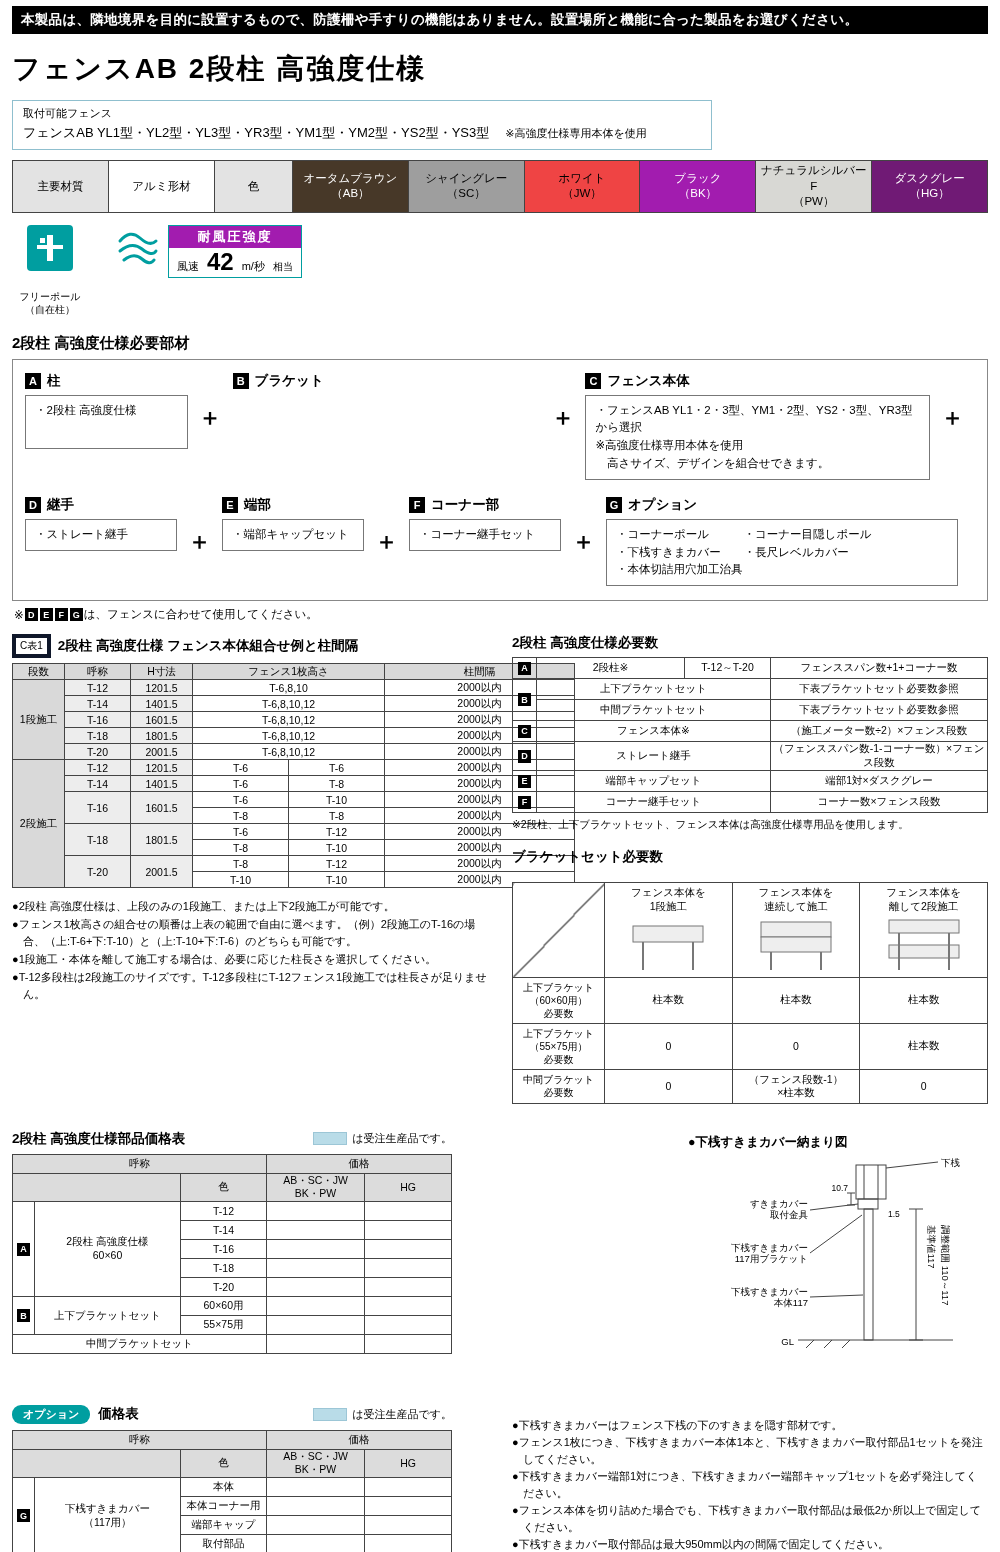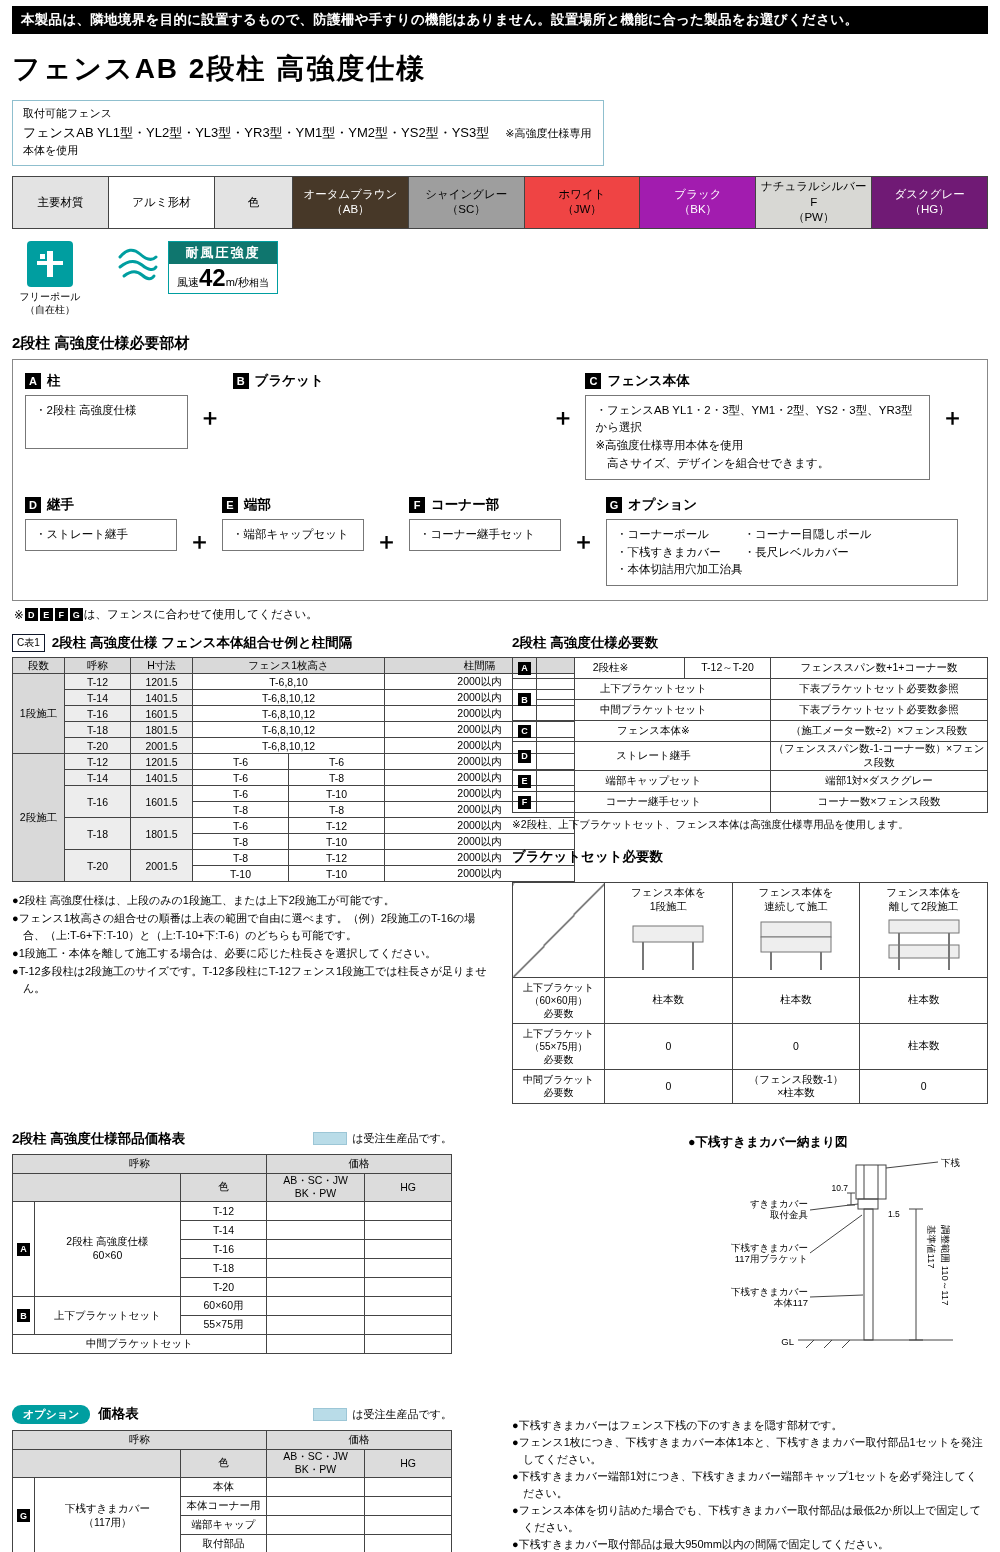--- a/index.html
+++ b/index.html
@@ -3,43 +3,43 @@
 <meta charset="utf-8">
 <style>
   *{box-sizing:border-box;margin:0;padding:0}
   html,body{background:#fff}
   body{width:1000px;font-family:"Liberation Sans","DejaVu Sans",sans-serif;color:#000}
   .page{width:1000px;min-height:1552px;padding:6px 12px 16px}
 
   .notice{background:#000;color:#fff;font-weight:bold;font-size:13.5px;padding:5px 9px;letter-spacing:.3px}
   .title{font-size:28px;font-weight:bold;margin:16px 0 12px;letter-spacing:2px}
 
-  .compat{border:1px solid #8fbfce;width:592px;padding:5px 10px 7px;margin-bottom:10px}
+  .compat{border:1px solid #8fbfce;width:700px;padding:5px 10px 7px;margin-bottom:10px}
   .compat-label{font-size:11px;margin-bottom:3px}
   .compat-models{font-size:13px}
   .compat-note{font-size:11px;margin-left:16px}
 
   .ctable{width:976px;border-collapse:collapse;table-layout:fixed;margin-bottom:12px}
   .ctable td{border:1px solid #444;height:42px;text-align:center;vertical-align:middle;font-size:11.5px;line-height:1.35;padding:2px}
   .mc-h{background:#e3e3e3}
   .sw-ab{background:#473828;color:#fff}
   .sw-sc{background:#9e9e9e;color:#000}
   .sw-jw{background:#ef4444;color:#000}
   .sw-bk{background:#a21caf;color:#fff}
   .sw-pw{background:#d8d8d4;color:#000}
   .sw-hg{background:#701a75;color:#fff}
 
   .badges{display:flex;align-items:flex-start;gap:28px;margin:4px 0 18px}
   .freepole{width:76px;text-align:center}
   .fp-icon{width:46px;height:46px;background:#009ea0;border-radius:4px;margin:0 auto;display:flex;align-items:center;justify-content:center}
-  .fp-label{font-size:10px;line-height:1.3;margin-top:3px}
+  .fp-label{font-size:10px;line-height:1.3;margin-top:19px}
   .windgrp{display:flex;align-items:flex-start;gap:8px}
   .windbox{border:1px solid #009ea0}
-  .wb-head{background:#0f766e;color:#fff;font-weight:bold;font-size:13px;text-align:center;padding:2px 14px;letter-spacing:2px}
-  .wb-body{display:flex;align-items:baseline;gap:0;padding:2px 8px 3px;font-size:11px;background:#fff}
+  .wb-head{background:#a21caf;color:#fff;font-weight:bold;font-size:13px;text-align:center;padding:2px 14px;letter-spacing:2px}
+  .wb-body{display:flex;align-items:baseline;gap:8px;padding:2px 8px 3px;font-size:11px;background:#fff}
   .wb-num{font-size:24px;font-weight:bold;line-height:1}
   .wb-small{font-size:10px}
 
   .sec-h{font-size:15px;font-weight:bold;margin:6px 0 6px}
   .parts-box{border:1px solid #888;padding:12px 12px 6px;margin-bottom:6px}
   .parts-row{display:flex;align-items:flex-start;margin-bottom:16px}
   .part-head{display:flex;align-items:center;gap:6px;font-size:13.5px;font-weight:bold;margin-bottom:5px}
   .lsq{display:inline-flex;width:16px;height:16px;background:#000;color:#fff;align-items:center;justify-content:center;font-size:11px;font-weight:bold;flex:none}
   .lsq-s{display:inline-flex;width:13px;height:13px;background:#000;color:#fff;align-items:center;justify-content:center;font-size:9px;font-weight:bold;flex:none;margin:0 1px}
   .part-box{border:1px solid #777;padding:6px 9px;font-size:11.5px;line-height:1.55}
@@ -47,21 +47,21 @@
   .pw-a{width:168px}.pw-b{width:318px}.pw-c{width:356px}
   .pw-d{width:152px}.pw-e{width:142px}.pw-f{width:152px}.pw-g{width:352px}
   .plus{font-size:23px;font-weight:bold;margin:30px 11px 0;flex:none}
   .parts-note{font-size:11.5px;display:flex;align-items:center;margin:2px 0 8px 2px}
 
   .band{display:flex;gap:18px;margin-top:12px;align-items:flex-start}
   .col-l{width:482px;flex:none}
   .col-r{flex:1;min-width:0}
 
   .thead-line{display:flex;align-items:center;gap:7px}
-  .ttag{border:1px solid #0f172a;font-size:10px;padding:1px 4px;flex:none}
+  .ttag{border:4px solid #0f172a;font-size:10px;padding:1px 4px;flex:none}
   .th1{font-size:13.5px;font-weight:bold}
 
   table{border-collapse:collapse}
   .t1{width:563px;table-layout:fixed;margin-top:5px}
   .t1 th,.t1 td{border:1px solid #444;font-size:10.5px;height:16px;text-align:center;padding:0 2px}
   .t1 th{background:#d9d9d9;font-weight:normal}
   .t1 .shade{background:#ededed}
 
   .notes{font-size:11px;line-height:1.6;margin-top:10px}
   .notes div{text-indent:-11px;padding-left:11px}

